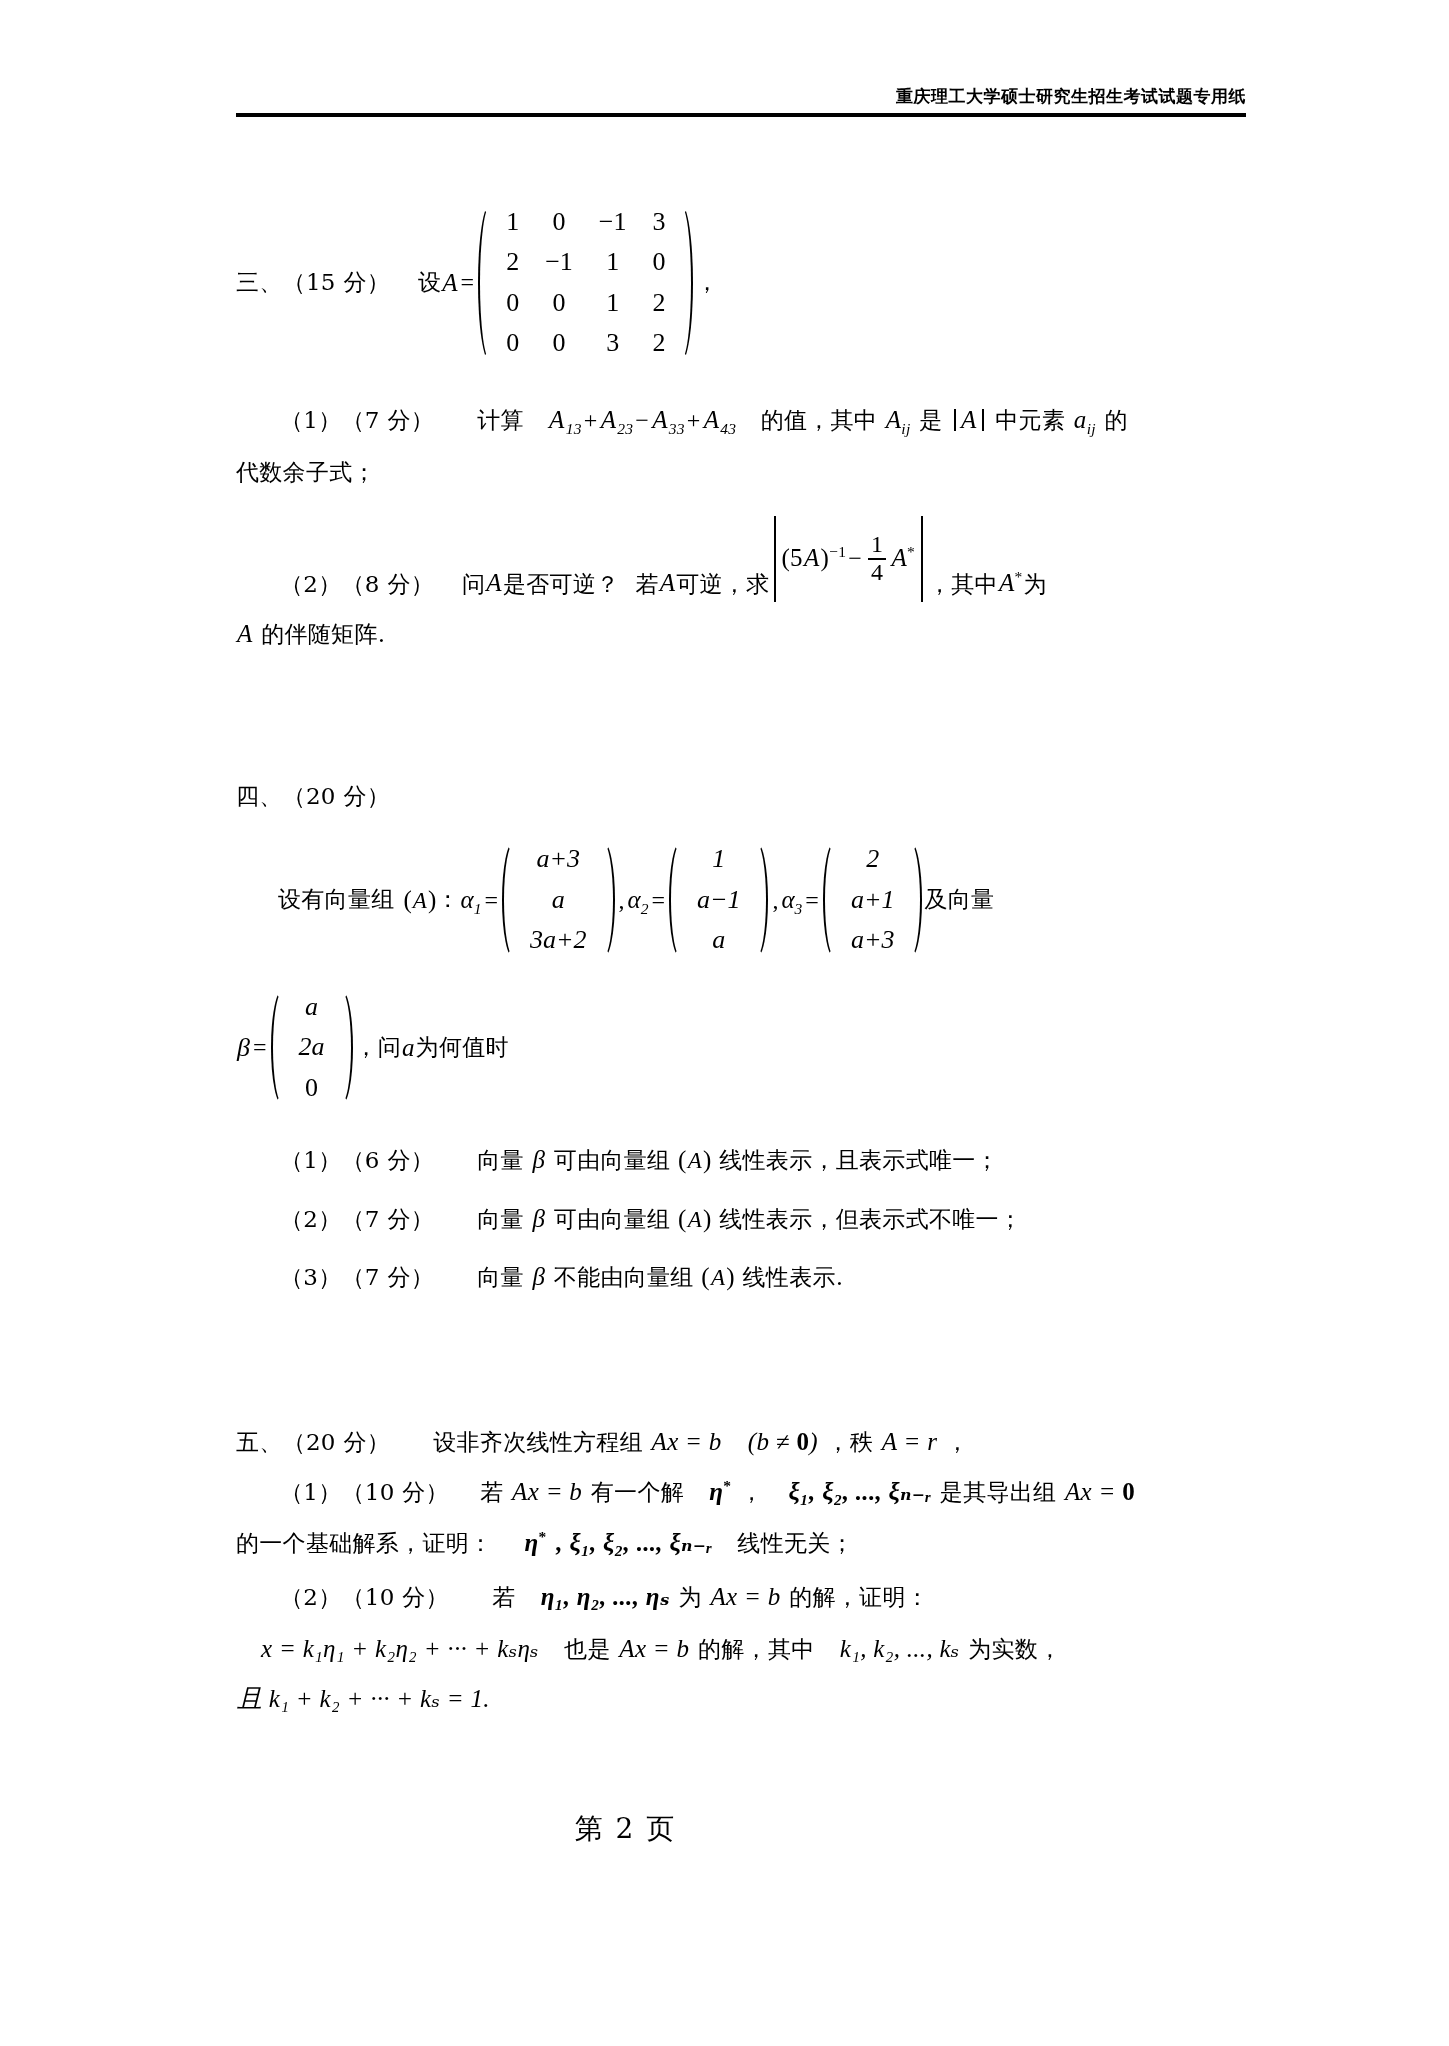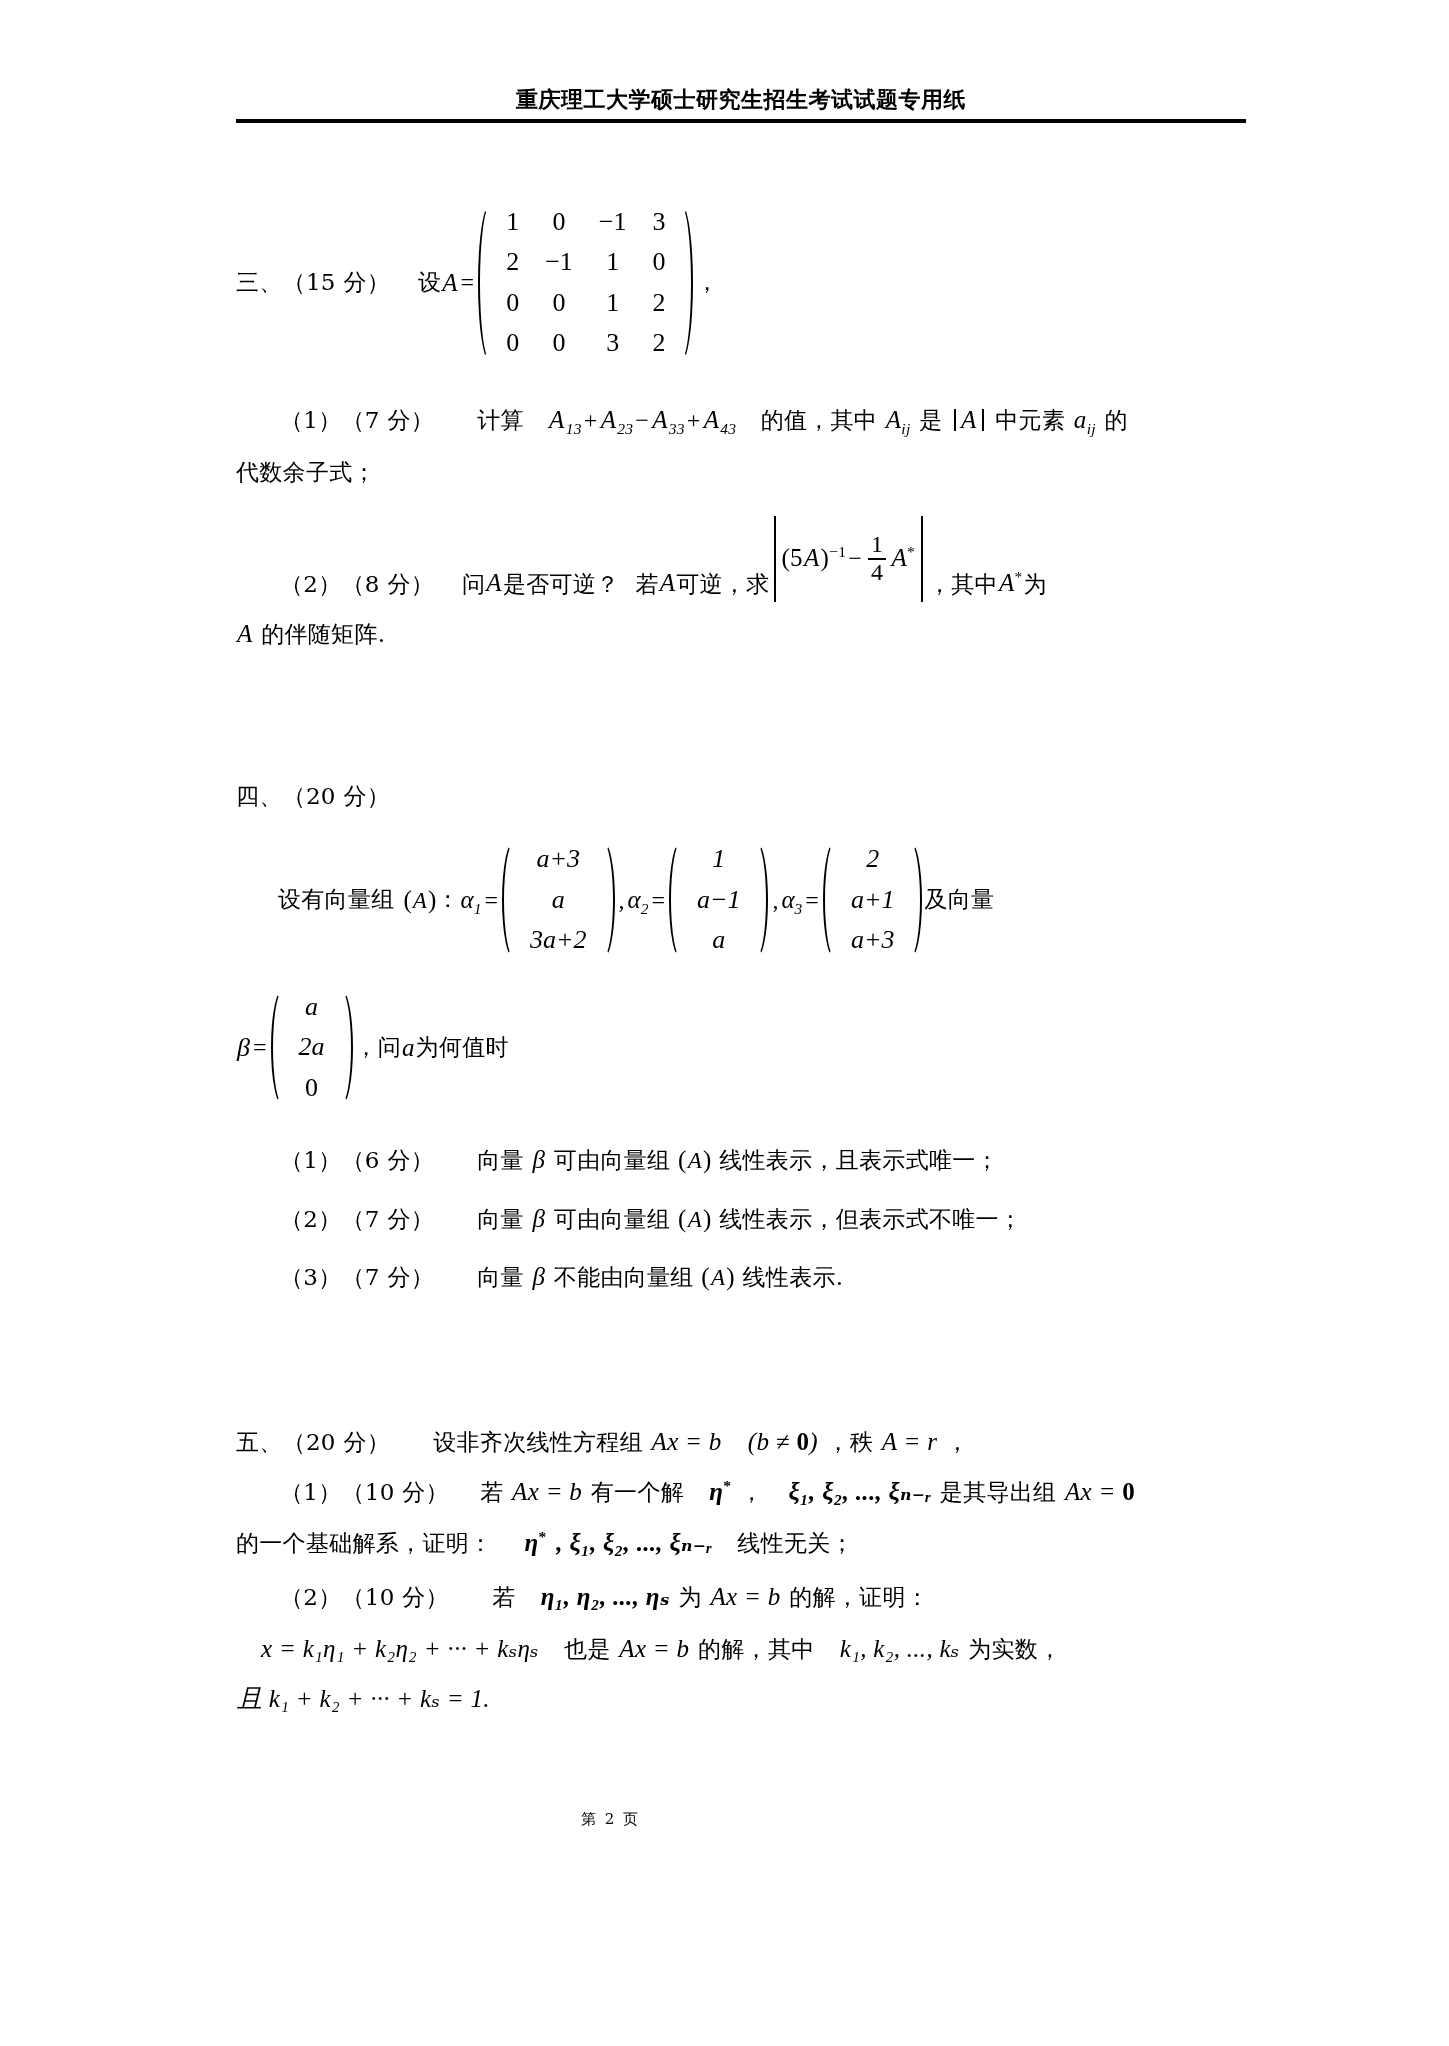--- a/index.html
+++ b/index.html
@@ -20,23 +20,23 @@
   }
 
   
   .header-wrap {
     position: absolute;
     left: 236px;
     top: 86px;
     width: 1010px;
   }
   .header-title {
-    text-align: center;
+    text-align: right;
     font-family: "DejaVu Serif", "Liberation Serif", serif;
-    font-size: 22px;
+    font-size: 17px;
     font-weight: 700;
     letter-spacing: 0.5px;
     line-height: 1.2;
     white-space: nowrap;
   }
   .header-rule {
     margin-top: 7px;
     height: 4px;
     background: #000000;
   }
@@ -145,26 +145,26 @@
     margin: 0 4px;
     font-family: "Liberation Serif", "DejaVu Serif", serif;
     font-size: 24px;
   }
   .frac .num { line-height: 1.05; padding: 0 3px; }
   .frac .den { line-height: 1.05; padding: 0 3px; border-top: 2px solid #000; }
 
   
   .footer {
     position: absolute;
-    left: 0;
+    left: 15px;
     top: 1810px;
     width: 1221px;
     text-align: center;
     font-family: "DejaVu Serif", "Liberation Serif", serif;
-    font-size: 15px;
+    font-size: 28px;
     letter-spacing: 2px;
   }
 </style>
 </head>
 <body>
 
 <div id="page">
 
   <div class="header-wrap">
     <div class="header-title cjk">重庆理工大学硕士研究生招生考试试题专用纸</div>

